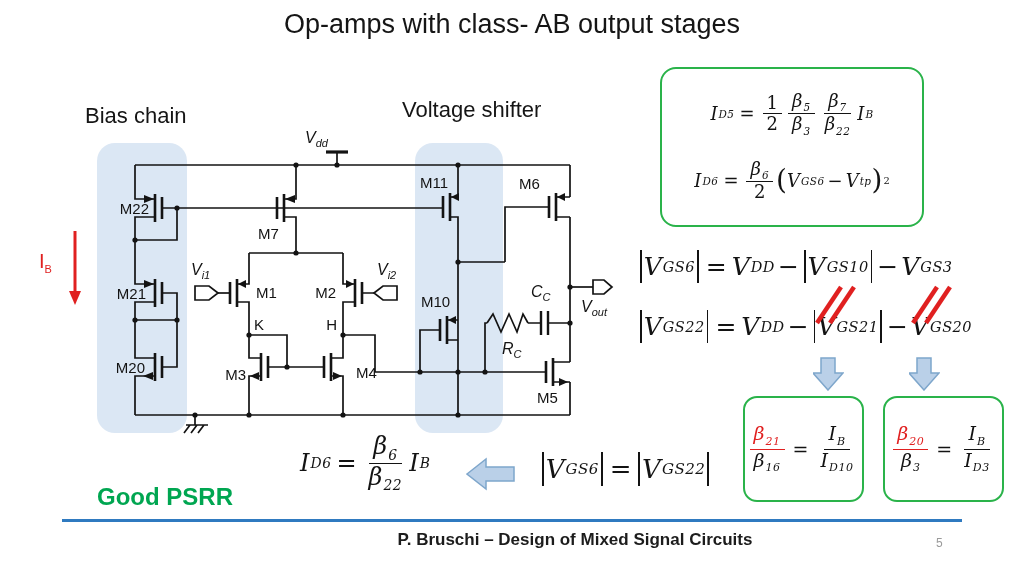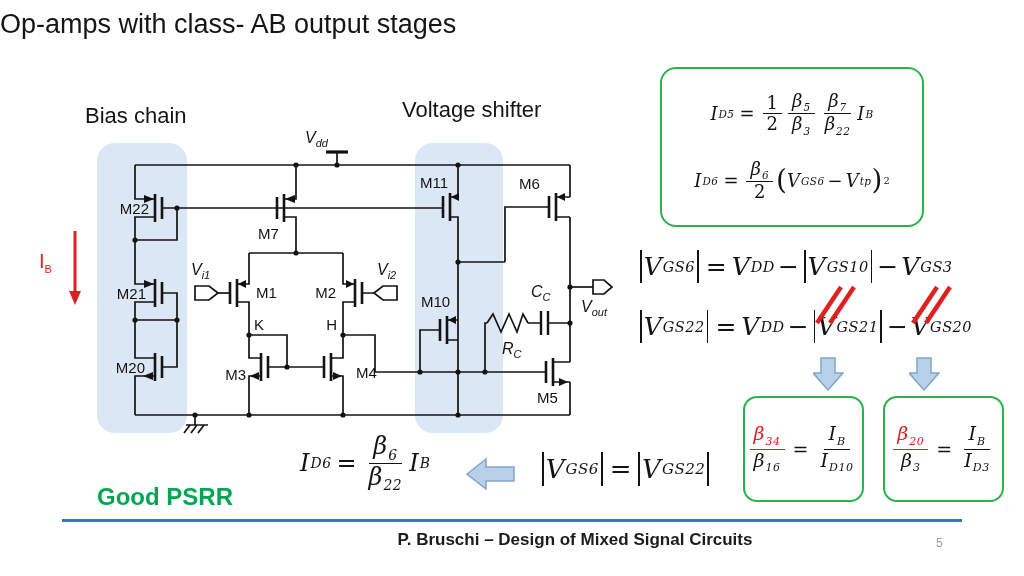--- a/index.html
+++ b/index.html
@@ -1,19 +1,19 @@
 <!DOCTYPE html>
 <html><head>
 <meta charset="utf-8">
 <style>
   html,body{margin:0;padding:0;}
   body{width:1024px;height:576px;position:relative;background:#ffffff;overflow:hidden;
        font-family:"Liberation Sans", sans-serif;color:#111;}
   .abs{position:absolute;}
-  #title{left:0;right:0;top:9px;text-align:left;font-size:27px;color:#151515;}
+  #title{left:0;right:0;top:9px;text-align:center;font-size:27px;color:#151515;}
   .section-label{font-size:22px;color:#151515;text-align:right;}
   
   .eq{font-family:"DejaVu Serif", serif;color:#131313;display:flex;align-items:center;white-space:nowrap;}
   .eq .mi{font-style:italic;}
   .eq .sb{font-size:0.58em;font-style:italic;vertical-align:-0.4em;margin-left:1px;letter-spacing:0.5px;}
   .eq .rel{margin:0 5px;}
   .eq .op{margin:0 3px;}
   .frac{display:inline-flex;flex-direction:column;align-items:center;margin:0 3px;vertical-align:middle;}
   .frac .num,.frac .den{line-height:1.15;padding:0 4px;text-align:center;}
   .frac .num{border-bottom:1.6px solid #131313;}
@@ -248,21 +248,21 @@
 <svg class="abs" style="left:813px;top:357px;" width="31" height="34">
   <polygon points="8,1 22,1 22,16 30,16 15,33 0,16 8,16" fill="#bad0e8" stroke="#7ea6cb" stroke-width="1.5"></polygon>
 </svg>
 <svg class="abs" style="left:909px;top:357px;" width="31" height="34">
   <polygon points="8,1 22,1 22,16 30,16 15,33 0,16 8,16" fill="#bad0e8" stroke="#7ea6cb" stroke-width="1.5"></polygon>
 </svg>
 
 <div class="abs greenbox" style="left:743px;top:396px;width:117px;height:102px;border-radius:14px;">
   <div class="eq" style="font-size:19px;">
     <span class="frac">
-      <span class="num red" style="border-color:#e02020;"><span class="mi">β</span><span class="sb">34</span></span>
+      <span class="num red" style="border-color:#e02020;"><span class="mi">β</span><span class="sb">21</span></span>
       <span class="den"><span class="mi">β</span><span class="sb">16</span></span>
     </span>
     <span class="rel">=</span>
     <span class="frac">
       <span class="num"><span class="mi">I</span><span class="sb">B</span></span>
       <span class="den"><span class="mi">I</span><span class="sb">D10</span></span>
     </span>
   </div>
 </div>
 <div class="abs greenbox" style="left:883px;top:396px;width:117px;height:102px;border-radius:14px;">

